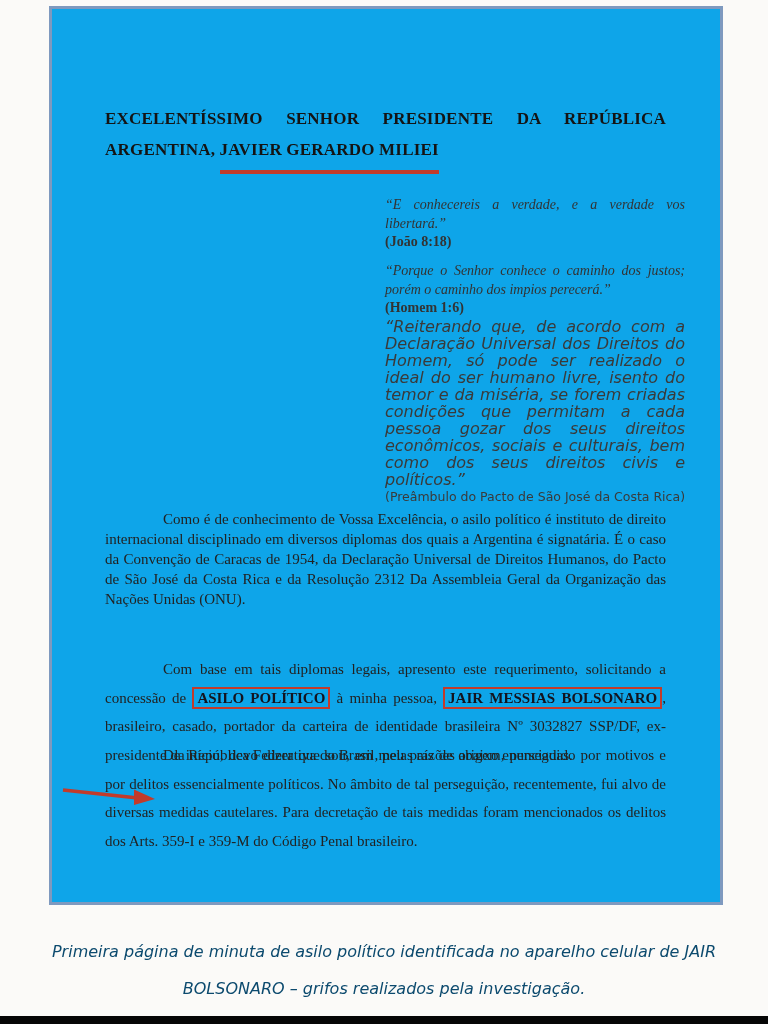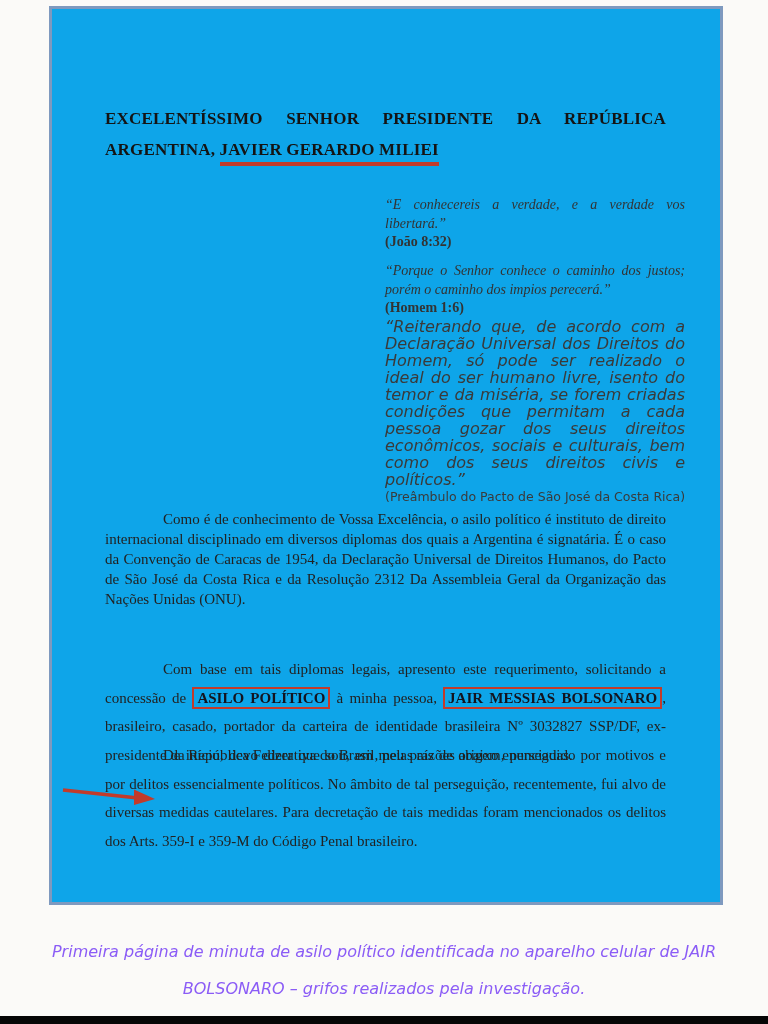--- a/index.html
+++ b/index.html
@@ -25,21 +25,21 @@
   .heading{
     position:absolute;left:53px;top:94px;width:561px;
     font-weight:bold;font-size:17px;line-height:31px;
     color:#141414;letter-spacing:.2px;
     font-family:"Liberation Serif", serif;
   }
   .heading-l1{text-align:justify;text-align-last:justify;}
   .heading-l2{text-align:left;}
   .red-underline{
     border-bottom:4px solid #c23b2b;
-    padding-bottom:3px;
+    padding-bottom:11px;
   }
 
   
   .quote{
     position:absolute;left:333px;width:300px;
     color:#333;
   }
   .quote-1{top:187px;}
   .quote-2{top:253px;}
   .quote-3{top:309px;}
@@ -84,21 +84,21 @@
   
   .arrow-annot{position:absolute;left:60px;top:784px;width:98px;height:24px;}
 
   
   .caption{
     position:absolute;left:28px;top:933px;width:712px;
     text-align:center;
     font-family:"DejaVu Sans", sans-serif;
     font-style:italic;
     font-size:16px;line-height:37px;
-    color:#8b5cf6;
+    color:#0c4a6e;
   }
 
   
   .bottom-bar{
     position:absolute;left:0;top:1016px;width:768px;height:8px;
     background:#060606;
   }
 </style>
 </head>
 <body>
@@ -107,21 +107,21 @@
 
   <div class="doc-frame">
 
     <div class="heading">
       <div class="heading-l1">EXCELENTÍSSIMO SENHOR PRESIDENTE DA REPÚBLICA</div>
       <div class="heading-l2"><span>ARGENTINA, </span><span class="red-underline">JAVIER GERARDO MILIEI</span></div>
     </div>
 
     <div class="quote quote-1">
       <div class="quote-text-serif">“E conhecereis a verdade, e a verdade vos libertará.”</div>
-      <div class="quote-ref-serif">(João 8:32)</div>
+      <div class="quote-ref-serif">(João 8:18)</div>
     </div>
 
     <div class="quote quote-2">
       <div class="quote-text-serif">“Porque o Senhor conhece o caminho dos justos; porém o caminho dos impios perecerá.”</div>
       <div class="quote-ref-serif">(Homem 1:6)</div>
     </div>
 
     <div class="quote quote-3">
       <div class="quote-text-sans">“Reiterando que, de acordo com a Declaração Universal dos Direitos do Homem, só pode ser realizado o ideal do ser humano livre, isento do temor e da miséria, se forem criadas condições que permitam a cada pessoa gozar dos seus direitos econômicos, sociais e culturais, bem como dos seus direitos civis e políticos.”</div>
       <div class="quote-ref-sans">(Preâmbulo do Pacto de São José da Costa Rica)</div>

